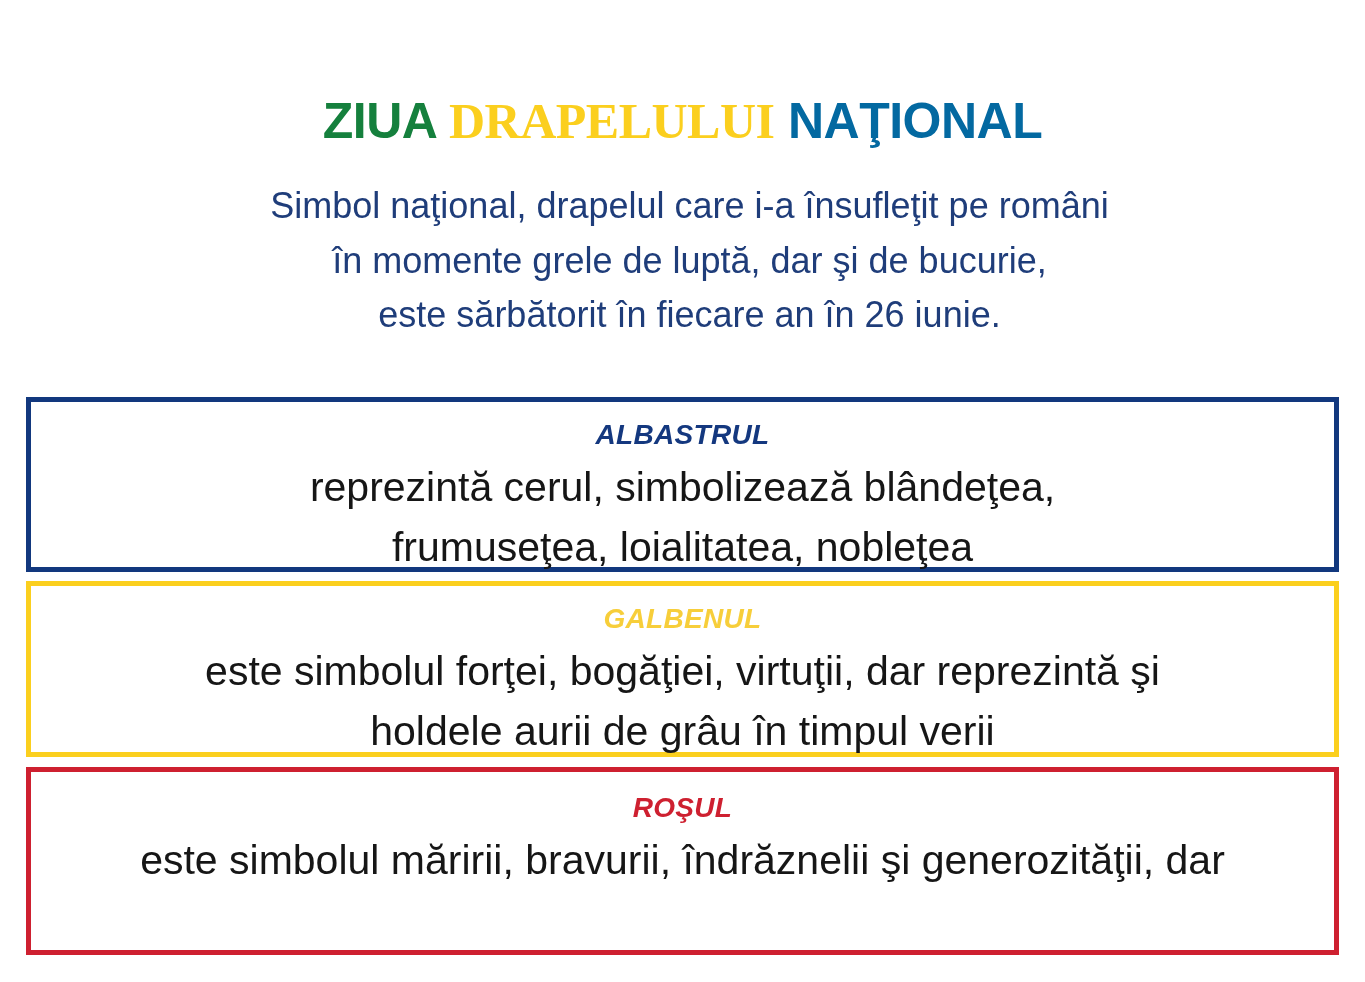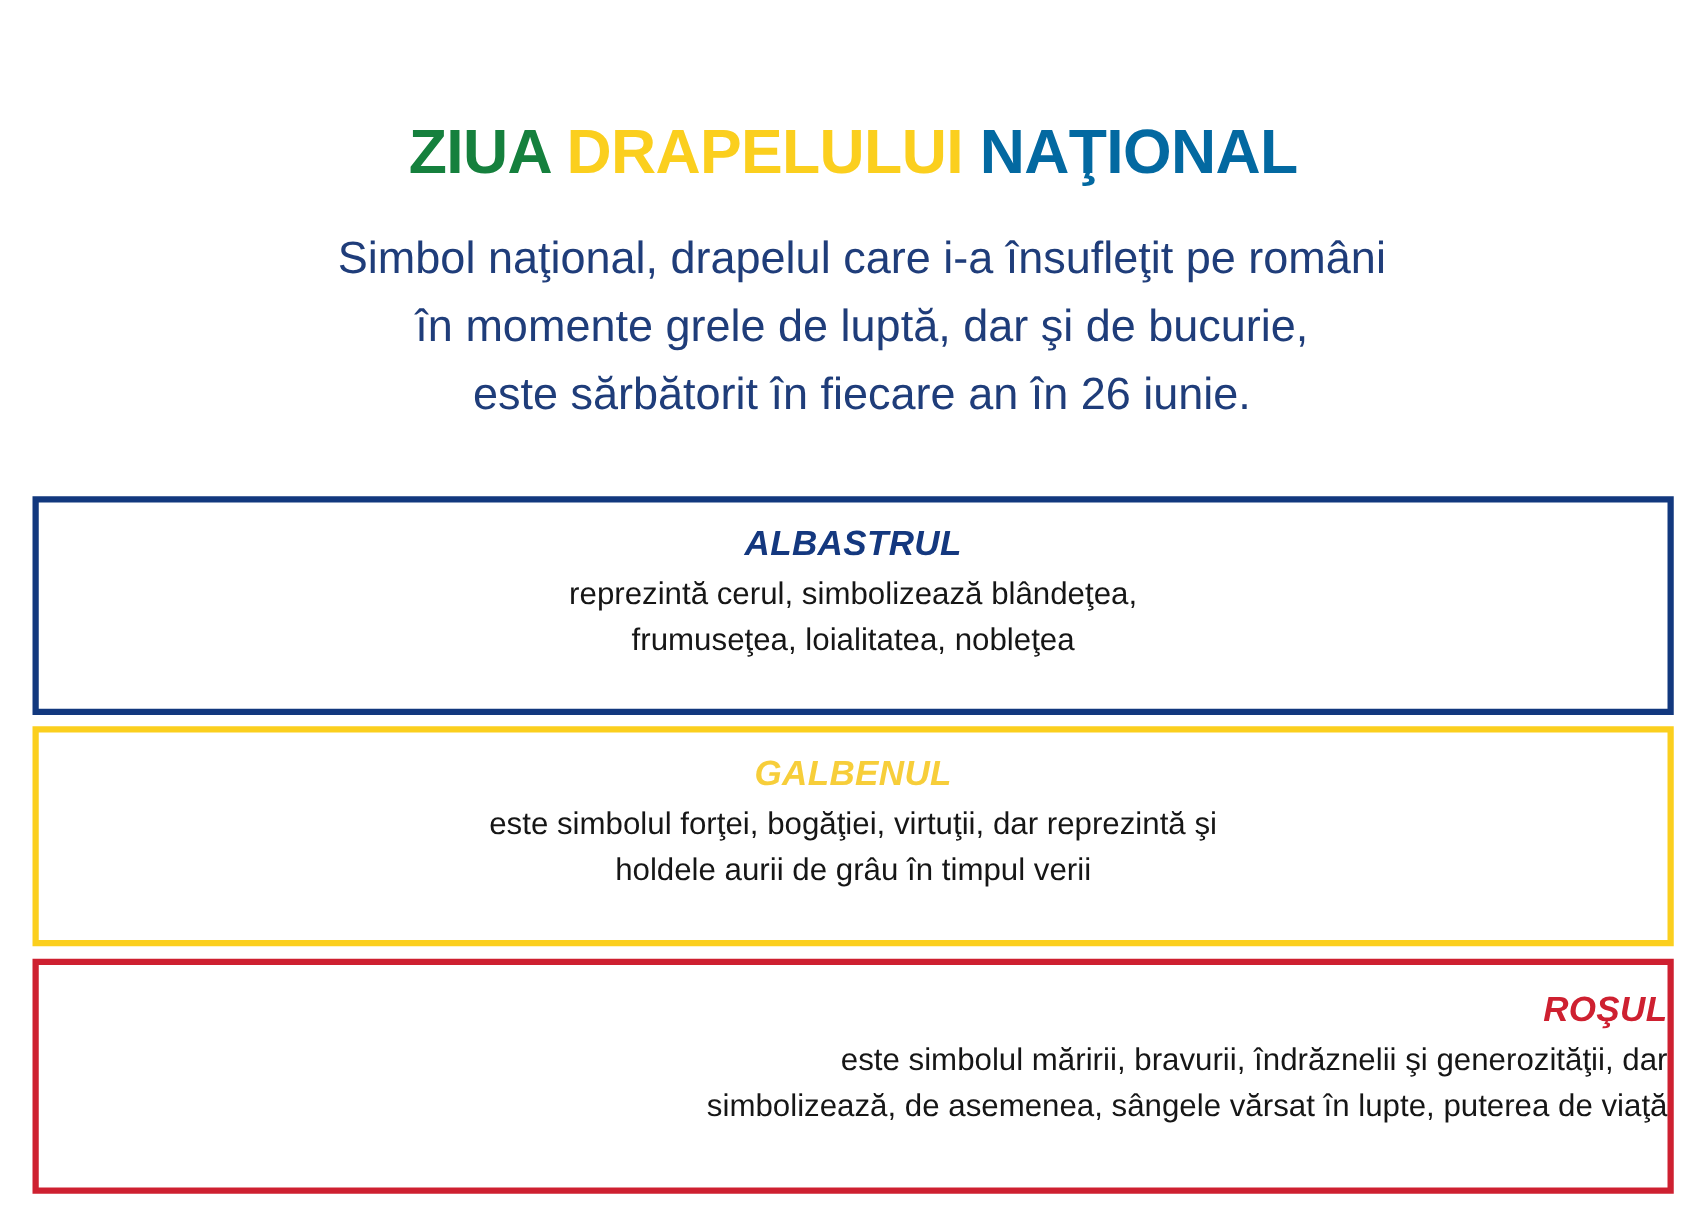--- a/index.html
+++ b/index.html
@@ -93,33 +93,33 @@
     line-height: 1.15;
     letter-spacing: 0.3px;
     margin-bottom: 6px;
   }
   .heading-blue   { color: #14387F; }
   .heading-yellow { color: #F7CE3A; }
   .heading-red    { color: #CE2030; }
 
   .box-body {
     color: #161616;
-    font-size: 25px;
+    font-size: 41px;
     line-height: 1.48;
     font-weight: normal;
   }
   .box-body .line { display: block; white-space: nowrap; }
 </style>
 </head>
 <body style="background: rgb(255, 255, 255);">
 
 <div class="slide">
 
   <h1 class="title">
-    <span class="seg seg-blue" style="color: #15803d;">ZIUA</span><span class="sp"> </span><span class="seg seg-yellow" style="color: rgb(251, 207, 30);">DRAPELULUI</span><span class="sp"> </span><span class="seg seg-red" style="color: #0369a1;">NAŢIONAL</span>
+    <span class="seg seg-blue" style="color: #15803d;">ZIUA</span><span class="sp"> </span><span class="seg seg-yellow" style="color: rgb(251, 207, 30); font-family: Liberation Serif, serif;">DRAPELULUI</span><span class="sp"> </span><span class="seg seg-red" style="color: #0369a1;">NAŢIONAL</span>
   </h1>
 
   <div class="subtitle" style="color: rgb(31, 61, 122);">
     <span class="line">Simbol naţional, drapelul care i-a însufleţit pe români</span>
     <span class="line">în momente grele de luptă, dar şi de bucurie,</span>
     <span class="line">este sărbătorit în fiecare an în 26 iunie.</span>
   </div>
 
   <div class="boxes">
 
@@ -132,22 +132,21 @@
     </div>
 
     <div class="box box-yellow" style="border-color: rgb(251, 207, 30);">
       <div class="box-heading heading-yellow" style="color: rgb(247, 206, 58);">GALBENUL</div>
       <div class="box-body">
         <span class="line">este simbolul forţei, bogăţiei, virtuţii, dar reprezintă şi</span>
         <span class="line">holdele aurii de grâu în timpul verii</span>
       </div>
     </div>
 
-    <div class="box box-red" style="border-color: rgb(206, 32, 48); text-align: right;">
+    <div class="box box-red" style="border-color: rgb(206, 32, 48);">
       <div class="box-heading heading-red" style="color: rgb(206, 32, 48);">ROŞUL</div>
       <div class="box-body">
         <span class="line">este simbolul măririi, bravurii, îndrăznelii şi generozităţii, dar</span>
-        <span class="line">simbolizează, de asemenea, sângele vărsat în lupte, puterea de viaţă</span>
       </div>
     </div>
 
   </div>
 </div>
 
 </body></html>

